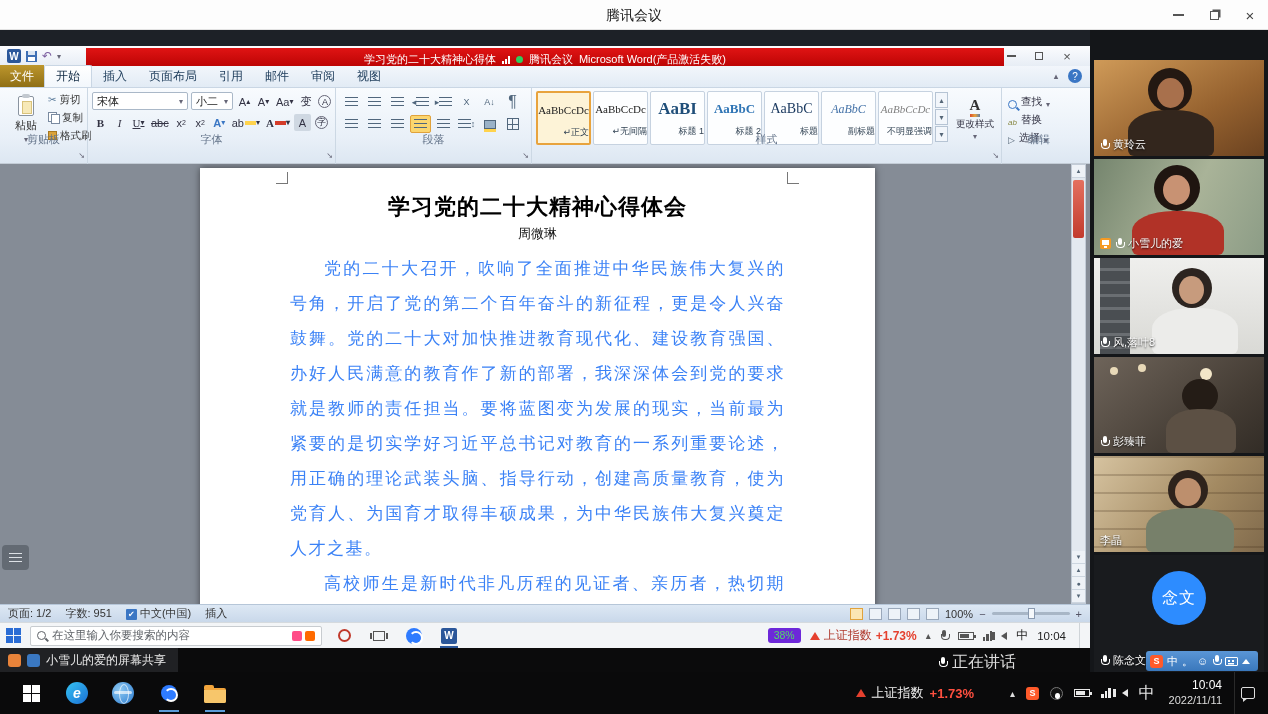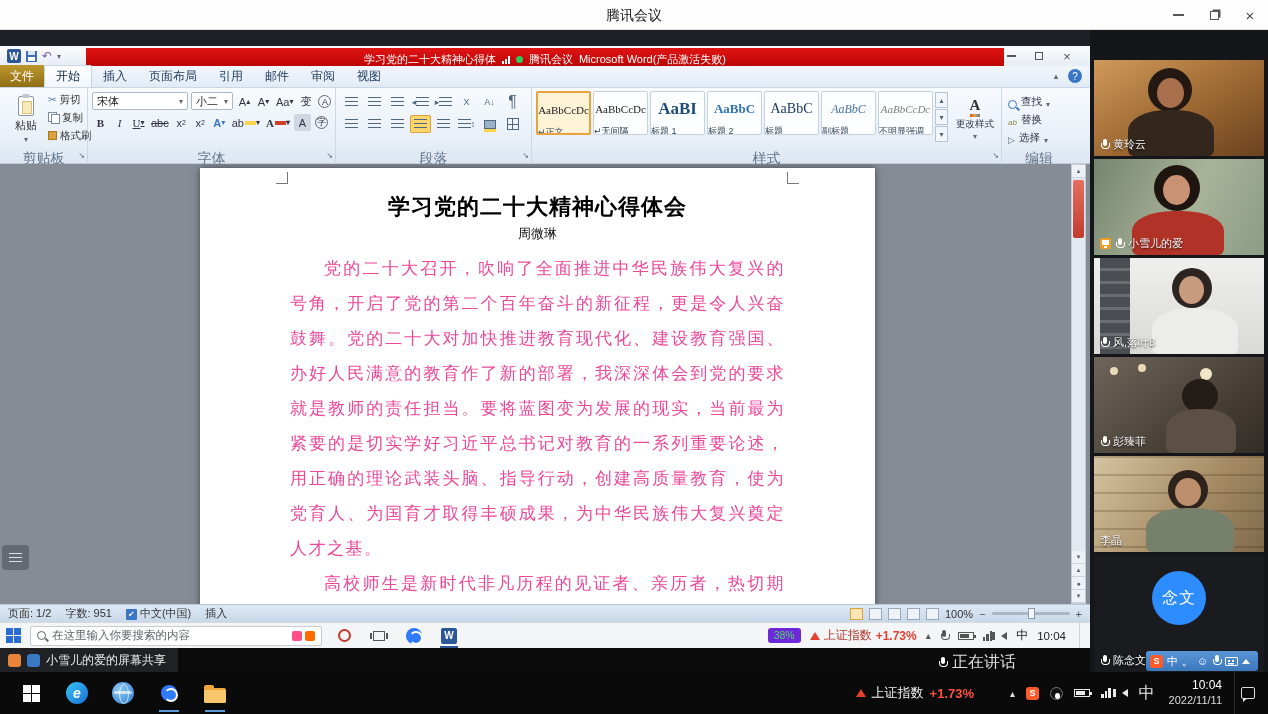--- a/index.html
+++ b/index.html
@@ -44,21 +44,21 @@
 .file-tab{width:44px;height:22px;background:linear-gradient(#bd962c,#8f6f16);color:#fff;font-size:12px;display:flex;align-items:center;justify-content:center}
 .tab{padding:0 11px;height:22px;display:flex;align-items:center;font-size:12px;color:#23415f}
 .tab.active{background:linear-gradient(#ffffff,#f2f7fc);border:1px solid #c9d6e4;border-bottom:none;border-radius:2px 2px 0 0;color:#102a43}
 .tabrow-right{position:absolute;right:8px;top:3px;display:flex;gap:7px;align-items:center}
 .chev-up{width:10px;height:10px;color:#667;font-size:9px;line-height:10px;text-align:center}
 .help{width:14px;height:14px;border-radius:50%;background:#3a76c4;color:#fff;font-size:10px;display:flex;align-items:center;justify-content:center}
 
 
 .ribbon{position:absolute;left:0;top:42px;width:100%;height:76px;background:linear-gradient(#f8fbfe,#e9f0f8 65%,#dde7f2);border-bottom:1px solid #c3ccd6}
 .group{position:absolute;top:0;height:76px;border-right:1px solid #ccd8e4}
-.group-label{position:absolute;left:0;right:0;top:62px;height:14px;text-align:center;font-size:14px;color:#64748a}
+.group-label{position:absolute;left:0;right:0;top:44px;height:14px;text-align:center;font-size:11px;color:#64748a}
 .launcher{position:absolute;right:2px;top:63px;font-size:8px;color:#708;color:#667;line-height:10px}
 #g-clip{left:0;width:88px}
 #g-font{left:88px;width:248px}
 #g-para{left:336px;width:196px}
 #g-style{left:532px;width:470px}
 #g-edit{left:1002px;width:74px;border-right:none}
 
 .paste{position:absolute;left:8px;top:4px;width:36px;height:56px;display:flex;flex-direction:column;align-items:center;justify-content:center;gap:2px;border:1px solid transparent;border-radius:2px;font-size:11px;color:#333}
 .clip-ic{width:16px;height:20px;background:#fff;border:1px solid #8a94a0;border-radius:2px;position:relative}
 .clip-ic::before{content:"";position:absolute;left:3px;top:-3px;width:8px;height:4px;background:#c2c8cf;border-radius:2px}
@@ -89,21 +89,21 @@
 .ic-l{width:13px;height:11px;background:repeating-linear-gradient(to bottom,#51677d 0 1.4px,transparent 1.4px 3.9px)}
 .ic-l.short{background:
  repeating-linear-gradient(to bottom,#51677d 0 1.4px,transparent 1.4px 3.9px)}
 .grid-ic{width:12px;height:12px;border:1px solid #51677d;background:
  linear-gradient(#51677d,#51677d) center/12px 1px no-repeat,
  linear-gradient(#51677d,#51677d) center/1px 12px no-repeat}
 .bucket-ic{width:12px;height:9px;background:#9ab2c8;border:1px solid #51677d;position:relative}
 .bucket-ic::after{content:"";position:absolute;left:-1px;bottom:-4px;width:12px;height:3px;background:#ffd34d}
 .ptxt{font-size:9px;color:#51677d}
 
-.sty{width:55px;height:44px;margin-top:3px;border:1px solid #c6d2e0;background:#fdfeff;text-align:left;border-radius:2px;overflow:hidden;flex:none}
+.sty{width:55px;height:54px;margin-top:3px;border:1px solid #c6d2e0;background:#fdfeff;text-align:right;border-radius:2px;overflow:hidden;flex:none}
 .sty .prev{height:34px;display:flex;align-items:center;justify-content:center;font-family:"Liberation Serif","DejaVu Serif",serif;color:#222}
 .sty .nm{font-size:9px;color:#345;line-height:11px}
 .sty.sel{border:2px solid #e8a33d;background:#fdf3d7}
 .gal{position:absolute;left:4px;top:0;display:flex;gap:2px}
 .p0 .prev,.p1 .prev{font-size:11px}
 .p2 .prev{font-size:17px;font-weight:bold;color:#1f4e79}
 .p3 .prev{font-size:13px;font-weight:bold;color:#2e74b5}
 .p4 .prev{font-size:14px;color:#17365d}
 .p5 .prev{font-size:12px;font-style:italic;color:#4472a8}
 .p6 .prev{font-size:11px;font-style:italic;color:#808080}
@@ -119,21 +119,21 @@
 .sel-ic{font-size:9px;color:#567}
 
 
 .docarea{position:absolute;left:0;top:118px;width:100%;height:440px;background:#858c96;overflow:hidden}
 .page{position:absolute;left:200px;top:4px;width:675px;height:470px;background:#fff;box-shadow:0 0 7px rgba(0,0,0,.5);padding:23px 90px 0 90px}
 .cm{position:absolute;width:12px;height:12px}
 .cm.tl{left:76px;top:4px;border-right:1px solid #777;border-bottom:1px solid #777}
 .cm.tr{right:76px;top:4px;border-left:1px solid #777;border-bottom:1px solid #777}
 .dtitle{font-family:"Liberation Serif","DejaVu Serif",serif;font-size:22px;font-weight:bold;text-align:center;color:#000;letter-spacing:1px;line-height:32px}
 .dauthor{font-family:"Liberation Serif","DejaVu Serif",serif;font-size:13px;text-align:center;color:#111;line-height:22px;margin-bottom:6px}
-.dpara{font-family:Liberation Sans, sans-serif;font-size:17px;line-height:35px;text-align:justify;text-indent:2em;letter-spacing:1.5px;color:#ec4899}
+.dpara{font-family:Liberation Sans, sans-serif;font-size:17px;line-height:35px;text-align:justify;text-indent:2em;letter-spacing:1.5px;color:#3b82f6}
 .vscroll{position:absolute;right:4px;top:0;width:15px;height:440px;background:#e3e9f0;border:1px solid #c2cbd6}
 .vs-cell{width:13px;height:13px;display:flex;align-items:center;justify-content:center;font-size:7px;color:#567;background:#eef2f7;border-bottom:1px solid #cdd6e0}
 .vs-thumb{position:absolute;left:1px;top:15px;width:11px;height:58px;background:linear-gradient(#e4705f,#c23b2e);border-radius:2px}
 .vs-bot{position:absolute;left:0;bottom:0;width:13px}
 
 
 .statusbar{position:absolute;left:0;top:558px;width:100%;height:18px;background:linear-gradient(#dde8f4,#c9d8ea);border-top:1px solid #b6c6d8;display:flex;align-items:center;font-size:11px;color:#333;padding:0 8px;gap:14px}
 .spell-ic{width:11px;height:11px;background:#3a76c4;color:#fff;font-size:8px;display:inline-flex;align-items:center;justify-content:center;border-radius:1px;margin-right:3px}
 .sb-right{margin-left:auto;display:flex;align-items:center;gap:6px}
 .vic{width:13px;height:12px;border:1px solid #9aa8ba;background:#eef3f8}

